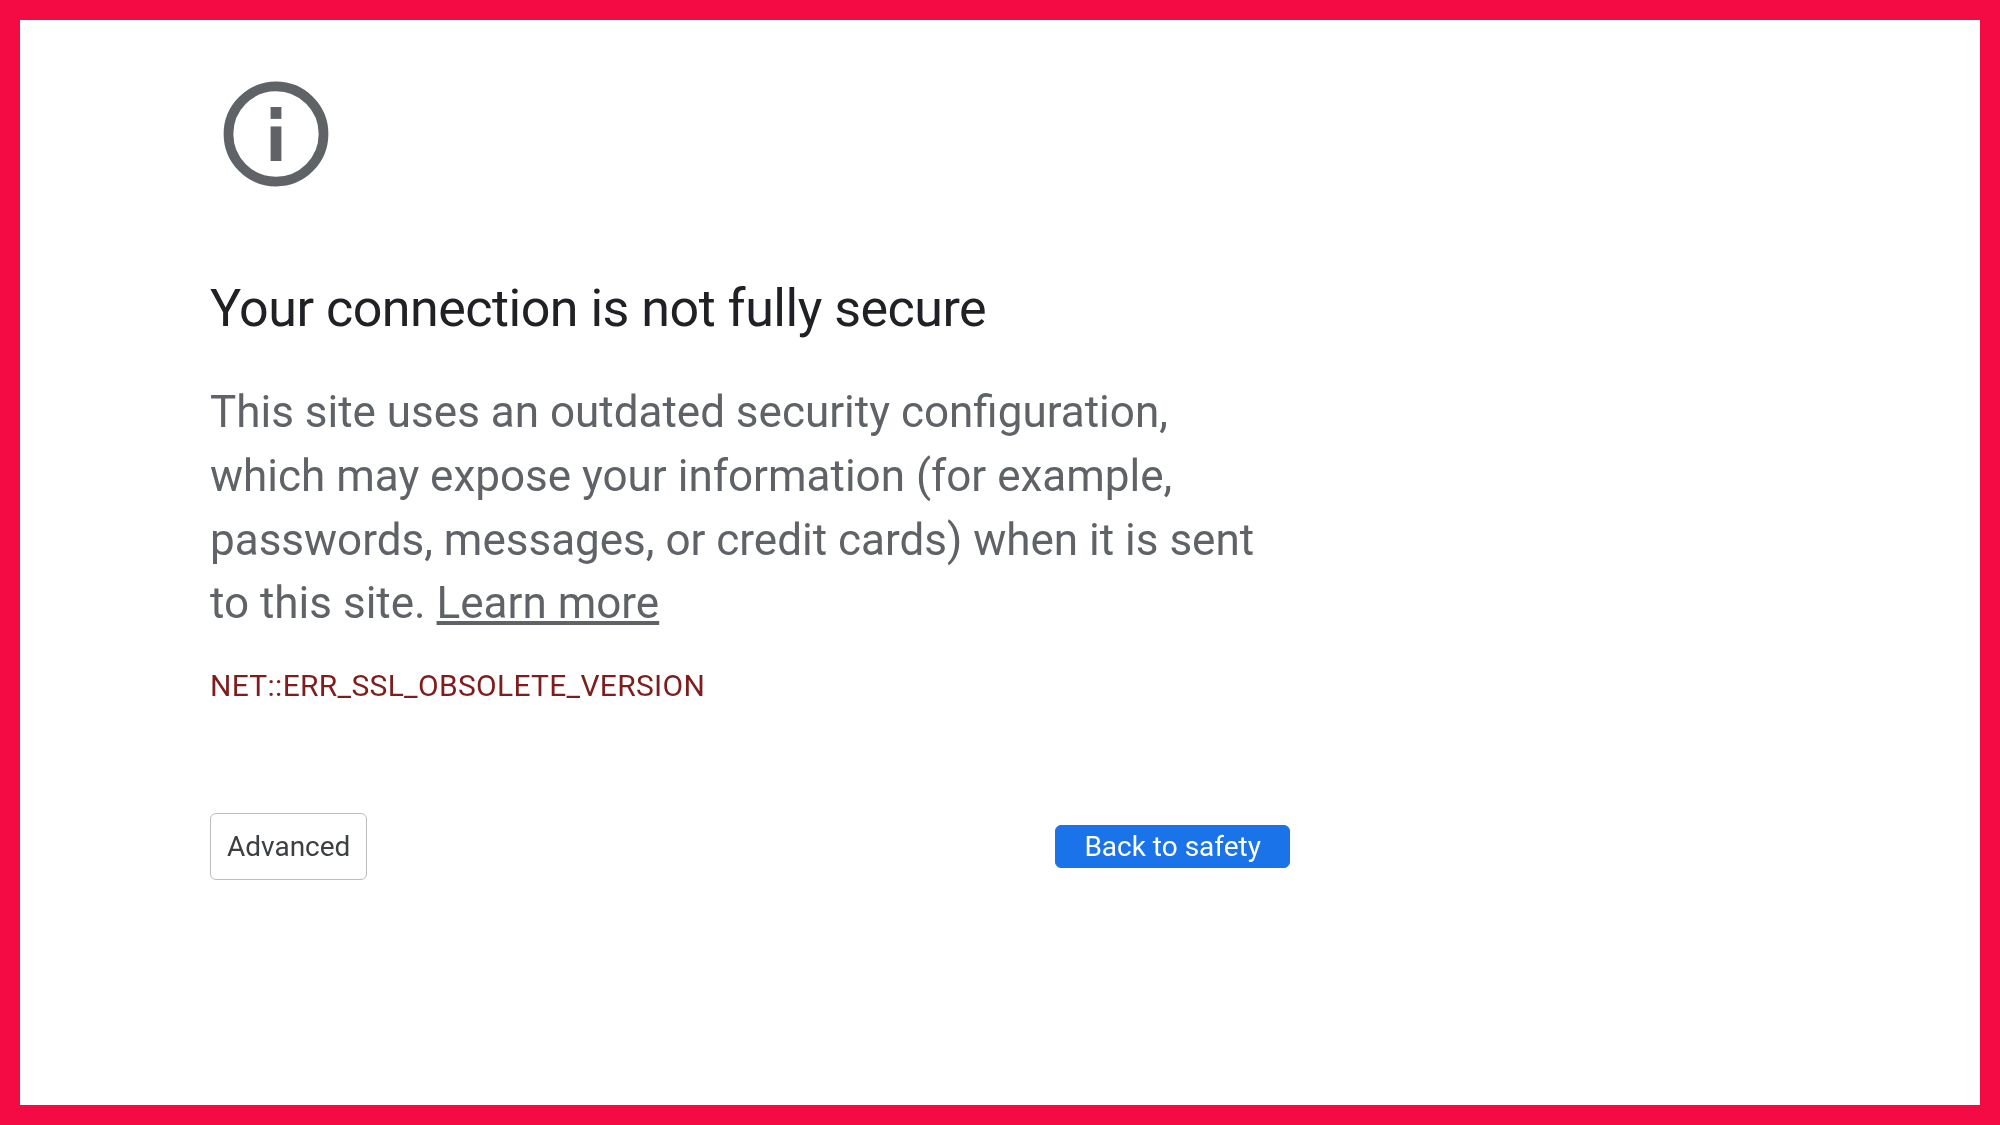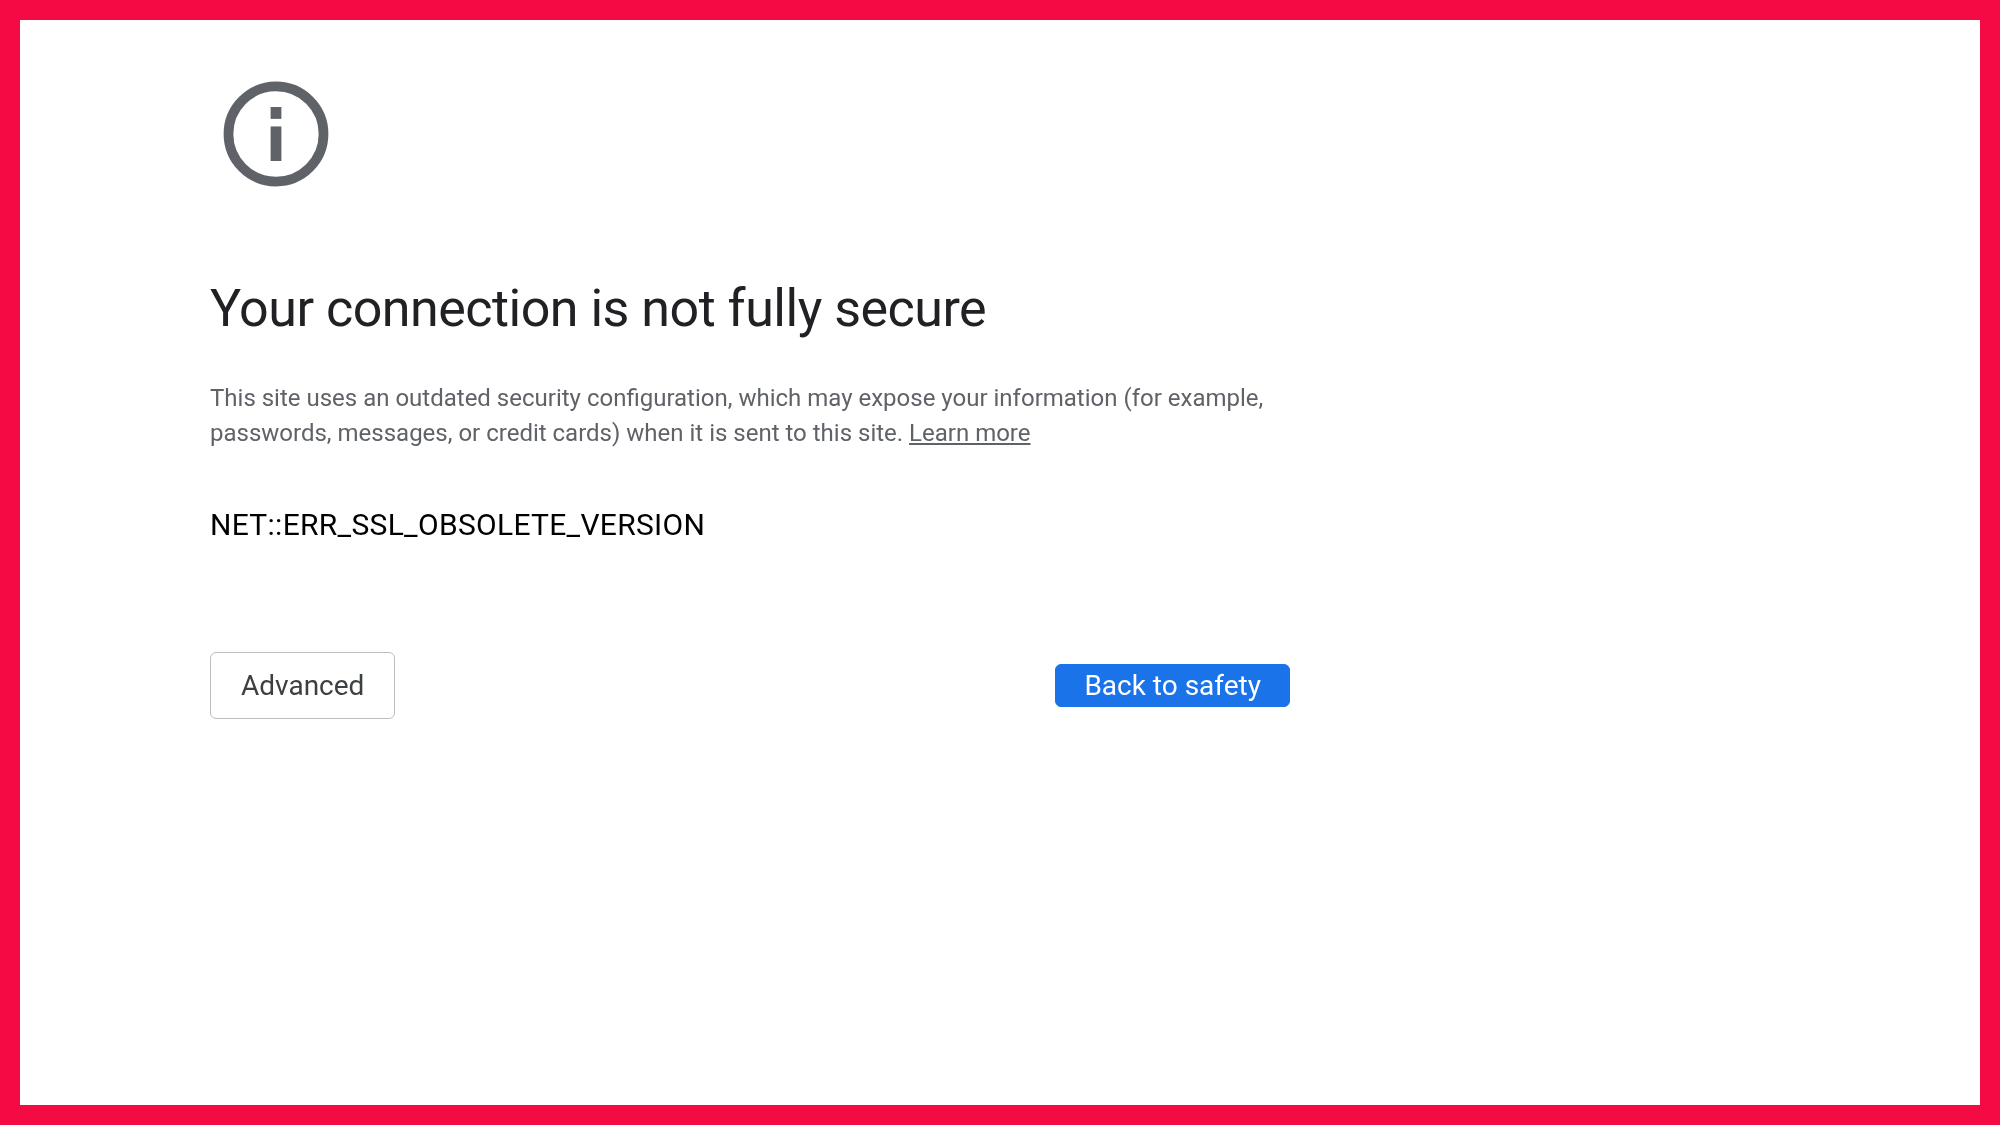--- a/index.html
+++ b/index.html
@@ -27,46 +27,46 @@
       height: 100%;
     }
     .heading {
       font-size: 52px;
       font-weight: 400;
       color: #202124;
       margin-bottom: 42px;
       letter-spacing: -0.5px;
     }
     .description {
-      font-size: 24px;
+      font-size: 44px;
       line-height: 1.45;
       color: #5f6368;
-      margin-bottom: 56px;
+      margin-bottom: 32px;
       max-width: 1080px;
     }
     .learn-more {
       text-decoration: underline;
       color: #5f6368;
       cursor: pointer;
     }
     .error-code {
       font-size: 30px;
-      color: #000000;
+      color: #7f1d1d;
       margin-bottom: 110px;
       letter-spacing: 0.3px;
     }
     .button-row {
       display: flex;
       justify-content: space-between;
       align-items: center;
       max-width: 1080px;
     }
     .btn {
       font-size: 28px;
-      padding: 16px 30px;
+      padding: 16px 16px;
       border-radius: 6px;
       cursor: pointer;
       font-family: inherit;
     }
     .btn-secondary {
       background: #ffffff;
       border: 1px solid #bdbdbd;
       color: #3c4043;
     }
     .btn-primary {

